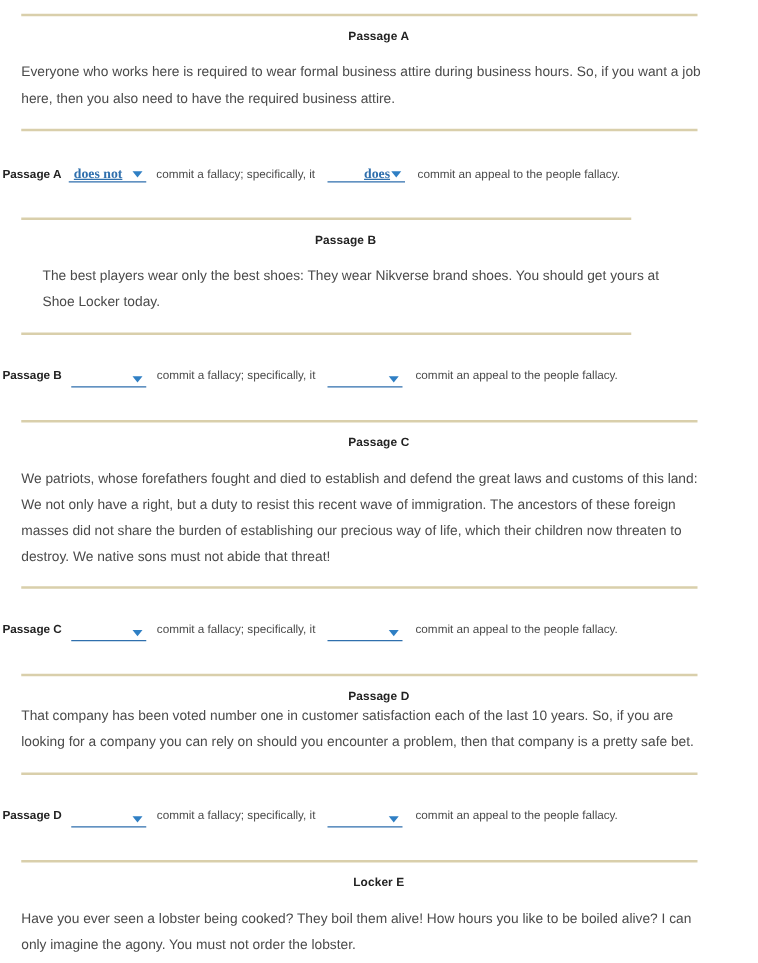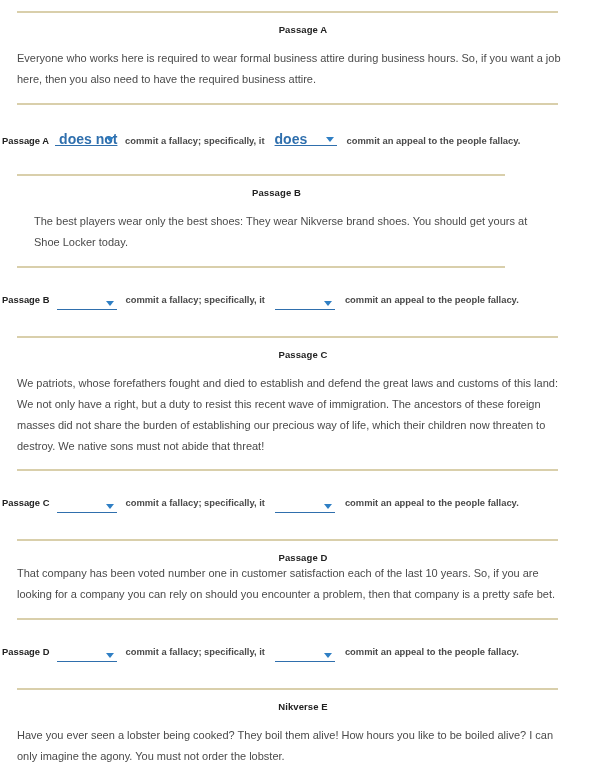--- a/index.html
+++ b/index.html
@@ -54,50 +54,51 @@
     white-space: nowrap;
     font-size: 9.4px;
     color: #4a4a4a;
     margin-left: 2px;
   }
   .answer-label {
     font-weight: bold;
     color: #222222;
     font-size: 9.4px;
   }
-  .answer-text { color: #4a4a4a; font-weight: bold; }
+  .answer-text { color: #4a4a4a; }
 
   
   .dropdown {
     display: inline-flex;
     align-items: center;
     justify-content: flex-start;
     border-bottom: 1.5px solid #2f6fad;
     position: relative;
     height: 13px;
     box-sizing: border-box;
     cursor: pointer;
     background: transparent;
   }
   .dropdown.w-a1 { width: 62px; }
   .dropdown.w-a2 { width: 62px; }
   .dropdown.w-blank { width: 60px; }
 
   .dropdown .dd-value {
     color: #2f6fad;
     font-weight: bold;
-    font-size: 14px;
+    font-size: 11px;
     text-decoration: underline;
     padding-left: 4px;
     padding-right: 2px;
     line-height: 12px;
+    font-family: Liberation Serif, serif;
   }
   .dropdown .dd-value.centered {
     width: 100%;
-    text-align: left;
+    text-align: right;
     padding-left: 0;
     padding-right: 12px;
     box-sizing: border-box;
   }
   .dropdown .caret {
     position: absolute;
     right: 3px;
     bottom: 3px;
     width: 0;
     height: 0;
@@ -211,18 +212,18 @@
     <span class="dropdown w-blank">
       <span class="dd-value centered"></span>
       <span class="caret"></span>
     </span>
     <span class="sp sp-10"></span>
     <span class="answer-text">commit an appeal to the people fallacy.</span>
   </div>
 
   <div class="passage-section">
     <div class="rule full" style="margin-top:26px;"></div>
-    <div class="passage-title" style="margin-top:11px;">Nikverse E</div>
+    <div class="passage-title" style="margin-top:11px;">Locker E</div>
     <div class="passage-body" style="margin-top:13px; width:551px;">Have you ever seen a lobster being cooked? They boil them alive! How hours you like to be boiled alive? I can only imagine the agony. You must not order the lobster.</div>
     <div class="rule full" style="margin-top:13px;"></div>
   </div>
 
 </div>
 
 </body></html>

